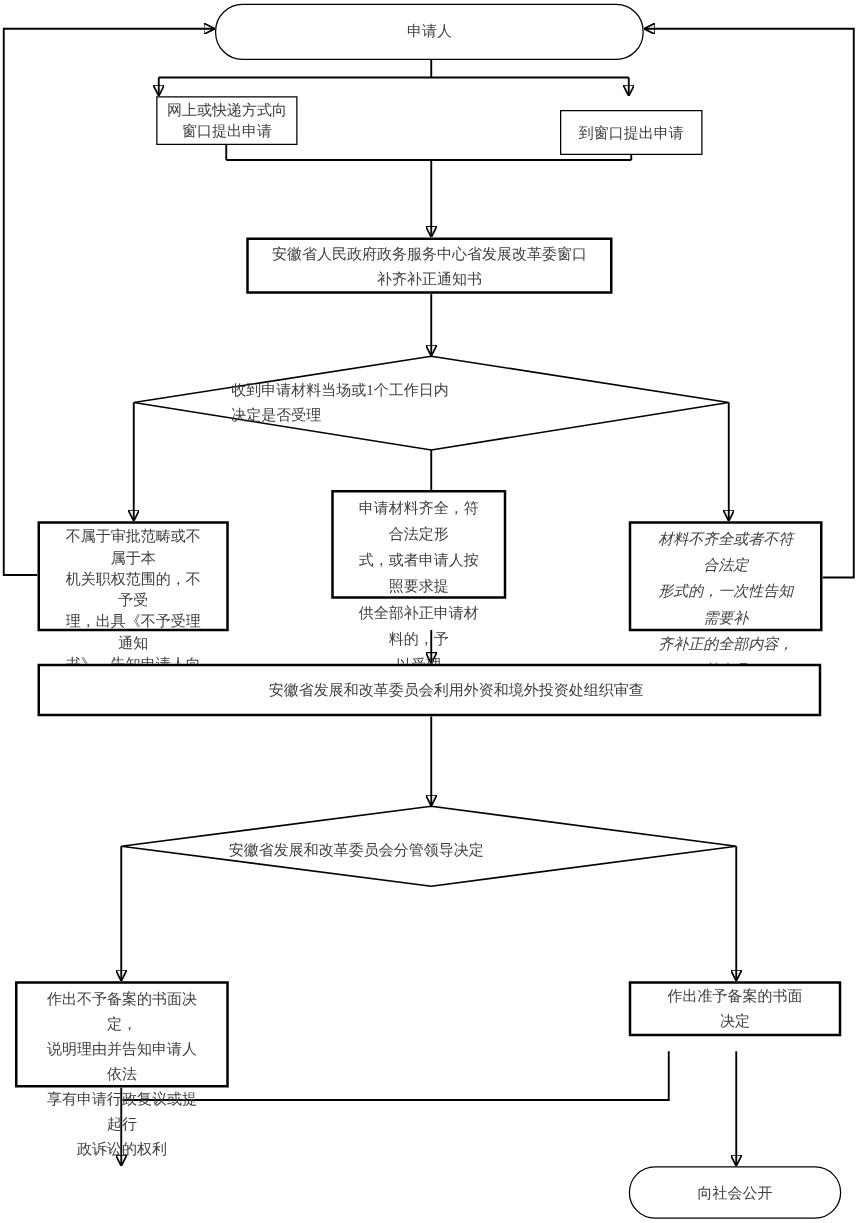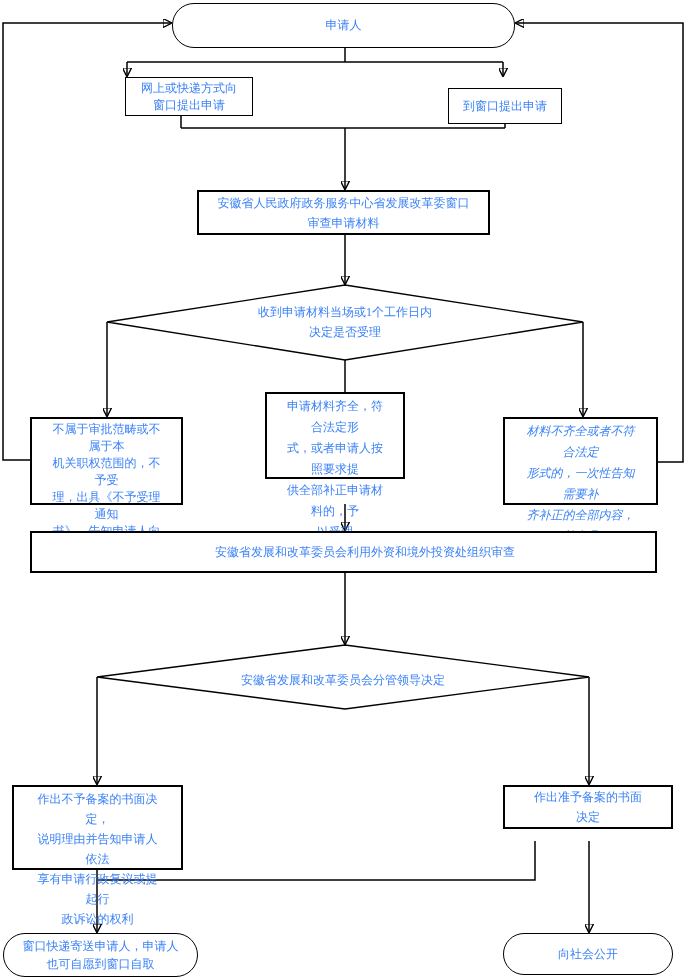--- a/index.html
+++ b/index.html
@@ -2,21 +2,21 @@
 <html><head>
 <meta charset="utf-8">
 <style>
   html, body { margin: 0; padding: 0; background: #ffffff; }
   .canvas {
     position: relative;
     width: 687px;
     height: 978px;
     background: #ffffff;
     font-family: "Liberation Serif", "DejaVu Serif", serif;
-    color: #3b82f6;
+    color: #404040;
     overflow: hidden;
   }
   .edges {
     position: absolute;
     left: 0; top: 0;
     width: 687px; height: 978px;
   }
   .edges path, .edges polyline {
     fill: none;
     stroke: #000000;
@@ -44,21 +44,20 @@
   }
   .para {
     padding: 2px 20px;
     text-align: center;
   }
   .thin { border-width: 1px; }
   .terminal { border-radius: 22px; border-width: 1.5px; }
   .diamond-label {
     position: absolute;
     box-sizing: border-box;
-    text-align: center;
     font-size: 12px;
     line-height: 20px;
     white-space: pre-line;
     background: transparent;
   }
   .lh20 { line-height: 20px; }
   .lh21 { line-height: 21px; }
   .lh18 { line-height: 18px; }
 </style>
 </head>
@@ -102,27 +101,27 @@
     <path d="M97,677 L97,784" marker-end="url(#arw)"></path>
     <path d="M589,677 L589,784" marker-end="url(#arw)"></path>
 
     <path d="M97,870 L97,932" marker-end="url(#arw)"></path>
     <path d="M535,841 L535,880 L98,880"></path>
     <path d="M589,841 L589,932" marker-end="url(#arw)"></path>
   </svg>
 
   <div class="node terminal centered" style="left:172px; top:3px; width:343px; height:45px;">申请人</div>
 
-  <div class="node thin centered" style="left:125px; top:77px; width:128px; height:39px;">网上或快递方式向
+  <div class="node thin centered" style="left:125px; top:77px; width:113px; height:39px;">网上或快递方式向
 窗口提出申请</div>
 
   <div class="node thin centered" style="left:448px; top:88px; width:114px; height:36px;">到窗口提出申请</div>
 
   <div class="node centered lh20" style="left:197px; top:190px; width:293px; height:45px;">安徽省人民政府政务服务中心省发展改革委窗口
-审查申请材料</div>
+补齐补正通知书</div>
 
   <div class="diamond-label" style="left:185px; top:302px; width:320px;">收到申请材料当场或1个工作日内
 决定是否受理</div>
 
   <div class="node para" style="left:30px; top:417px; width:153px; height:88px;">不属于审批范畴或不属于本
 机关职权范围的，不予受
 理，出具《不予受理通知
 书》，告知申请人向有关部
 门申请</div>
 
@@ -141,18 +140,16 @@
   <div class="diamond-label" style="left:183px; top:670px; width:320px;">安徽省发展和改革委员会分管领导决定</div>
 
   <div class="node para lh20" style="left:12px; top:785px; width:171px; height:85px;">作出不予备案的书面决定，
 说明理由并告知申请人依法
 享有申请行政复议或提起行
 政诉讼的权利</div>
 
   <div class="node centered lh20" style="left:503px; top:785px; width:170px; height:44px;">作出准予备案的书面
 决定</div>
 
-  <div class="node terminal centered lh18" style="left:3px; top:933px; width:195px; height:44px;">窗口快递寄送申请人，申请人
-也可自愿到窗口自取</div>
 
   <div class="node terminal centered" style="left:503px; top:933px; width:170px; height:42px;">向社会公开</div>
 
 </div>
 
 </body></html>

